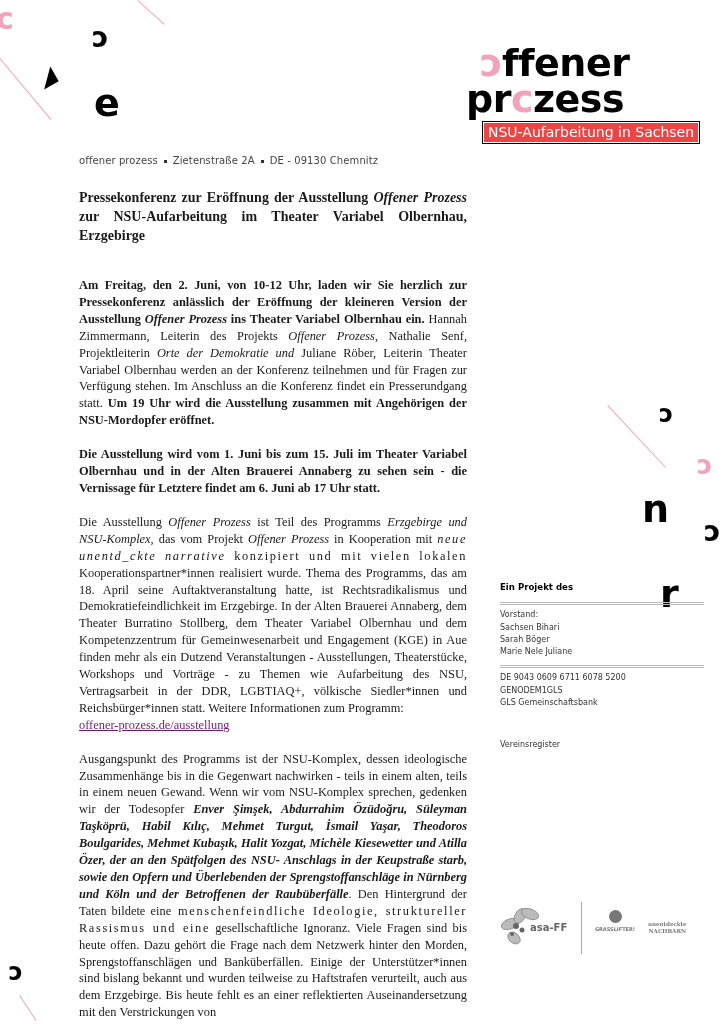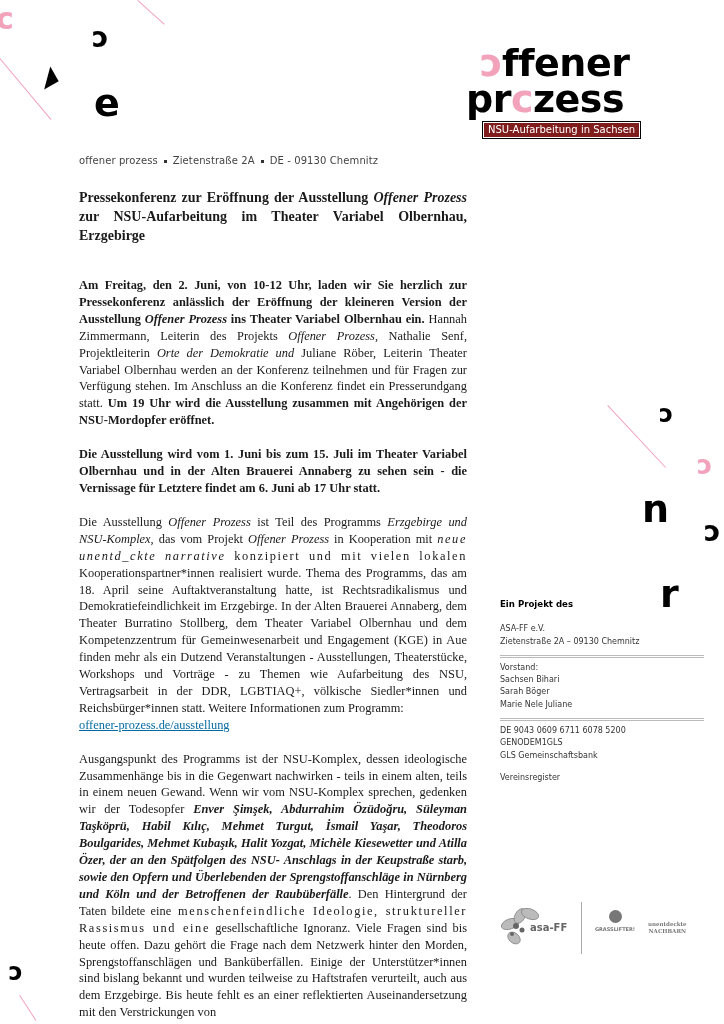--- a/index.html
+++ b/index.html
@@ -9,36 +9,36 @@
   .frag { position: absolute; font-family: "DejaVu Sans", sans-serif; font-weight: bold; color: #000; line-height: 1; }
   .frag.pink { color: #f2a3bb; }
 
   .letterhead { position: absolute; left: 79px; top: 155px; font-family: "DejaVu Sans", sans-serif; font-size: 10px; color: #444; letter-spacing: 0.1px; white-space: nowrap; }
   .letterhead .sep { display: inline-block; width: 3px; height: 3px; background: #333; margin: 0 6px; vertical-align: middle; }
 
   .logo { position: absolute; left: 466px; top: 45px; width: 180px; }
   .logo .row { font-family: "DejaVu Sans", sans-serif; font-weight: bold; font-size: 38px; line-height: 36px; color: #000; letter-spacing: -0.5px; white-space: nowrap; }
   .logo .row1 { padding-left: 14px; }
   .logo .pinkarc { color: #f2a3bb; }
-  .logo .tagline { display: inline-block; margin-top: 4px; margin-left: 16px; background: #7f1d1d; color: #fff; font-family: "DejaVu Sans", sans-serif; font-size: 10px; padding: 2px 5px 3px 5px; border: 1px solid #000; box-shadow: inset 0 0 0 1px #fff; white-space: nowrap; }
+  .logo .tagline { display: inline-block; margin-top: 4px; margin-left: 16px; background: #ef4444; color: #fff; font-family: "DejaVu Sans", sans-serif; font-size: 14px; padding: 2px 5px 3px 5px; border: 1px solid #000; box-shadow: inset 0 0 0 1px #fff; white-space: nowrap; }
 
   .main { position: absolute; left: 79px; top: 188px; width: 388px; font-size: 12.4px; line-height: 16.9px; text-align: justify; }
   .main h1 { font-size: 14px; line-height: 19px; font-weight: bold; margin: 0 0 32px 0; }
   .main p { margin: 0 0 17px 0; }
   .main .b { font-weight: bold; }
   .main .i { font-style: italic; }
   .main .bi { font-weight: bold; font-style: italic; }
   .main .spaced { letter-spacing: 1.6px; }
-  .main a { color: #0369a1; text-decoration: underline; }
+  .main a { color: #701a75; text-decoration: underline; }
 
-  .side { position: absolute; left: 500px; top: 598px; width: 204px; font-family: "DejaVu Sans", sans-serif; font-size: 8px; line-height: 12.3px; color: #333; }
+  .side { position: absolute; left: 500px; top: 581px; width: 204px; font-family: "DejaVu Sans", sans-serif; font-size: 8px; line-height: 12.3px; color: #333; }
   .side .head { font-weight: bold; font-size: 8.6px; color: #000; margin-bottom: 9px; }
   .side .block { padding: 4px 0 6px 0; }
   .side hr { border: none; border-top: 1px solid #bbb; margin: 1px 0 0 0; }
-  .side .reg { margin-top: 4px; }
+  .side .reg { margin-top: 24px; }
 
   .partners { position: absolute; left: 500px; top: 900px; width: 204px; height: 60px; }
   .partners .asa { position: absolute; left: 0; top: 4px; width: 60px; height: 48px; }
   .partners .asa-text { position: absolute; left: 30px; top: 22px; font-family: "DejaVu Sans", sans-serif; font-weight: bold; font-size: 10px; color: #666; }
   .partners .vsep { position: absolute; left: 81px; top: 2px; width: 1px; height: 52px; background: #aaa; }
   .partners .grass { position: absolute; left: 92px; top: 10px; width: 46px; text-align: center; }
   .partners .grass .dot { width: 13px; height: 13px; border-radius: 50%; background: #777; margin: 0 auto 3px auto; }
   .partners .grass-text { font-family: "DejaVu Sans", sans-serif; font-weight: bold; font-size: 5px; color: #777; }
   .partners .nach { position: absolute; left: 148px; top: 21px; font-family: "DejaVu Serif", serif; font-weight: bold; font-size: 5.5px; line-height: 7px; color: #777; text-align: center; }
 </style>
@@ -78,24 +78,20 @@
 
   <p class="b">Die Ausstellung wird vom 1. Juni bis zum 15. Juli im Theater Variabel Olbernhau und in der Alten Brauerei Annaberg zu sehen sein - die Vernissage für Letztere findet am 6. Juni ab 17 Uhr statt.</p>
 
   <p><span>Die Ausstellung </span><span class="i">Offener Prozess</span><span> ist Teil des Programms </span><span class="i">Erzgebirge und NSU-Komplex</span><span>, das vom Projekt </span><span class="i">Offener Prozess</span><span> in Kooperation mit </span><span class="i spaced">neue unentd_ckte narrative</span><span class="spaced"> konzipiert und mit vielen lokalen</span><span> Kooperationspartner*innen realisiert wurde. Thema des Programms, das am 18. April seine Auftaktveranstaltung hatte, ist Rechtsradikalismus und Demokratiefeindlichkeit im Erzgebirge. In der Alten Brauerei Annaberg, dem Theater Burratino Stollberg, dem Theater Variabel Olbernhau und dem Kompetenzzentrum für Gemeinwesenarbeit und Engagement (KGE) in Aue finden mehr als ein Dutzend Veranstaltungen - Ausstellungen, Theaterstücke, Workshops und Vorträge - zu Themen wie Aufarbeitung des NSU, Vertragsarbeit in der DDR, LGBTIAQ+, völkische Siedler*innen und Reichsbürger*innen statt. Weitere Informationen zum Programm:</span><br><a href="#">offener-prozess.de/ausstellung</a></p>
 
   <p><span>Ausgangspunkt des Programms ist der NSU-Komplex, dessen ideologische Zusammenhänge bis in die Gegenwart nachwirken - teils in einem alten, teils in einem neuen Gewand. Wenn wir vom NSU-Komplex sprechen, gedenken wir der Todesopfer </span><span class="bi">Enver Şimşek, Abdurrahim Özüdoğru, Süleyman Taşköprü, Habil Kılıç, Mehmet Turgut, İsmail Yaşar, Theodoros Boulgarides, Mehmet Kubaşık, Halit Yozgat, Michèle Kiesewetter und Atilla Özer, der an den Spätfolgen des NSU- Anschlags in der Keupstraße starb, sowie den Opfern und Überlebenden der Sprengstoffanschläge in Nürnberg und Köln und der Betroffenen der Raubüberfälle</span><span>. Den Hintergrund der Taten bildete eine</span><span class="spaced"> menschenfeindliche Ideologie, struktureller Rassismus und eine</span><span> gesellschaftliche Ignoranz. Viele Fragen sind bis heute offen. Dazu gehört die Frage nach dem Netzwerk hinter den Morden, Sprengstoffanschlägen und Banküberfällen. Einige der Unterstützer*innen sind bislang bekannt und wurden teilweise zu Haftstrafen verurteilt, auch aus dem Erzgebirge. Bis heute fehlt es an einer reflektierten Auseinandersetzung mit den Verstrickungen von</span></p>
 </div>
 
 <div class="side">
   <div class="head">Ein Projekt des</div>
-  <div class="block">
-    <div>ASA-FF e.V.</div>
-    <div>Zietenstraße 2A – 09130 Chemnitz</div>
-  </div>
   <hr>
   <hr>
   <div class="block">
     <div>Vorstand:</div>
     <div>Sachsen Bihari</div>
     <div>Sarah Böger</div>
     <div>Marie Nele Juliane</div>
   </div>
   <hr>
   <hr>

